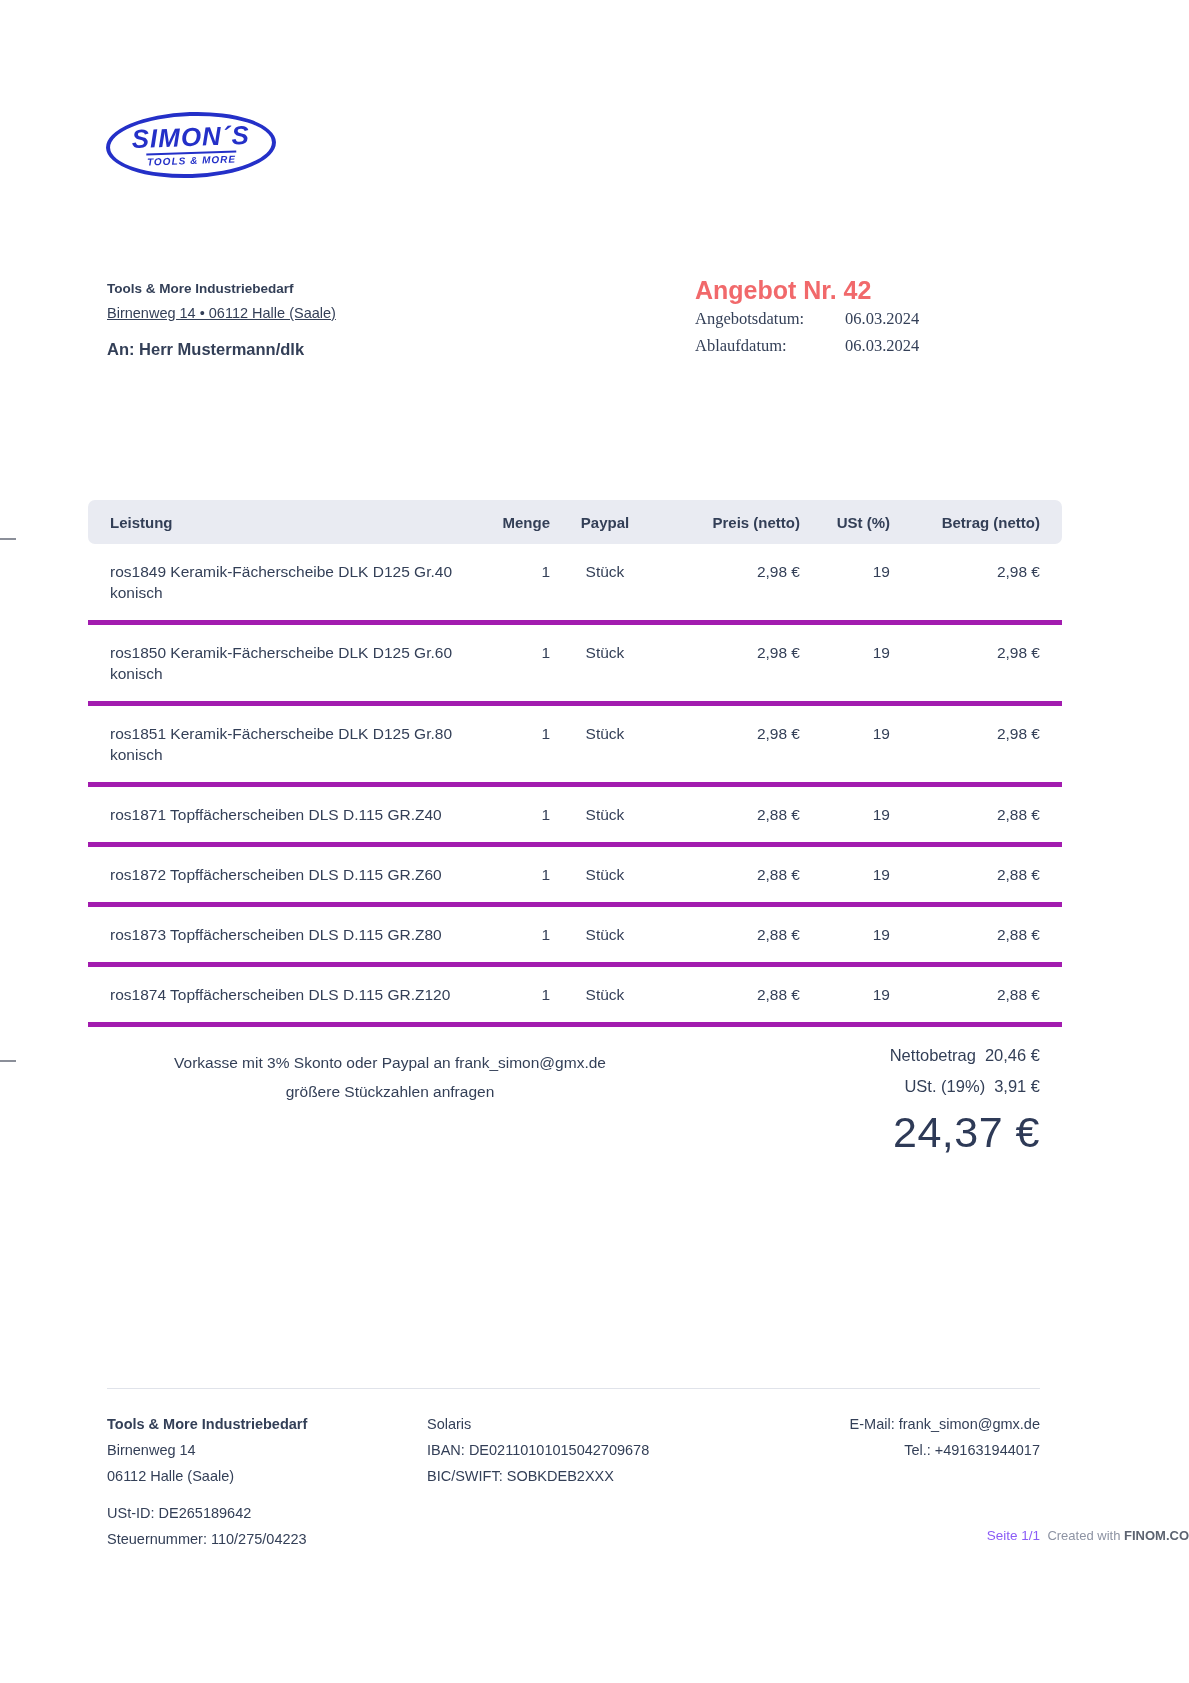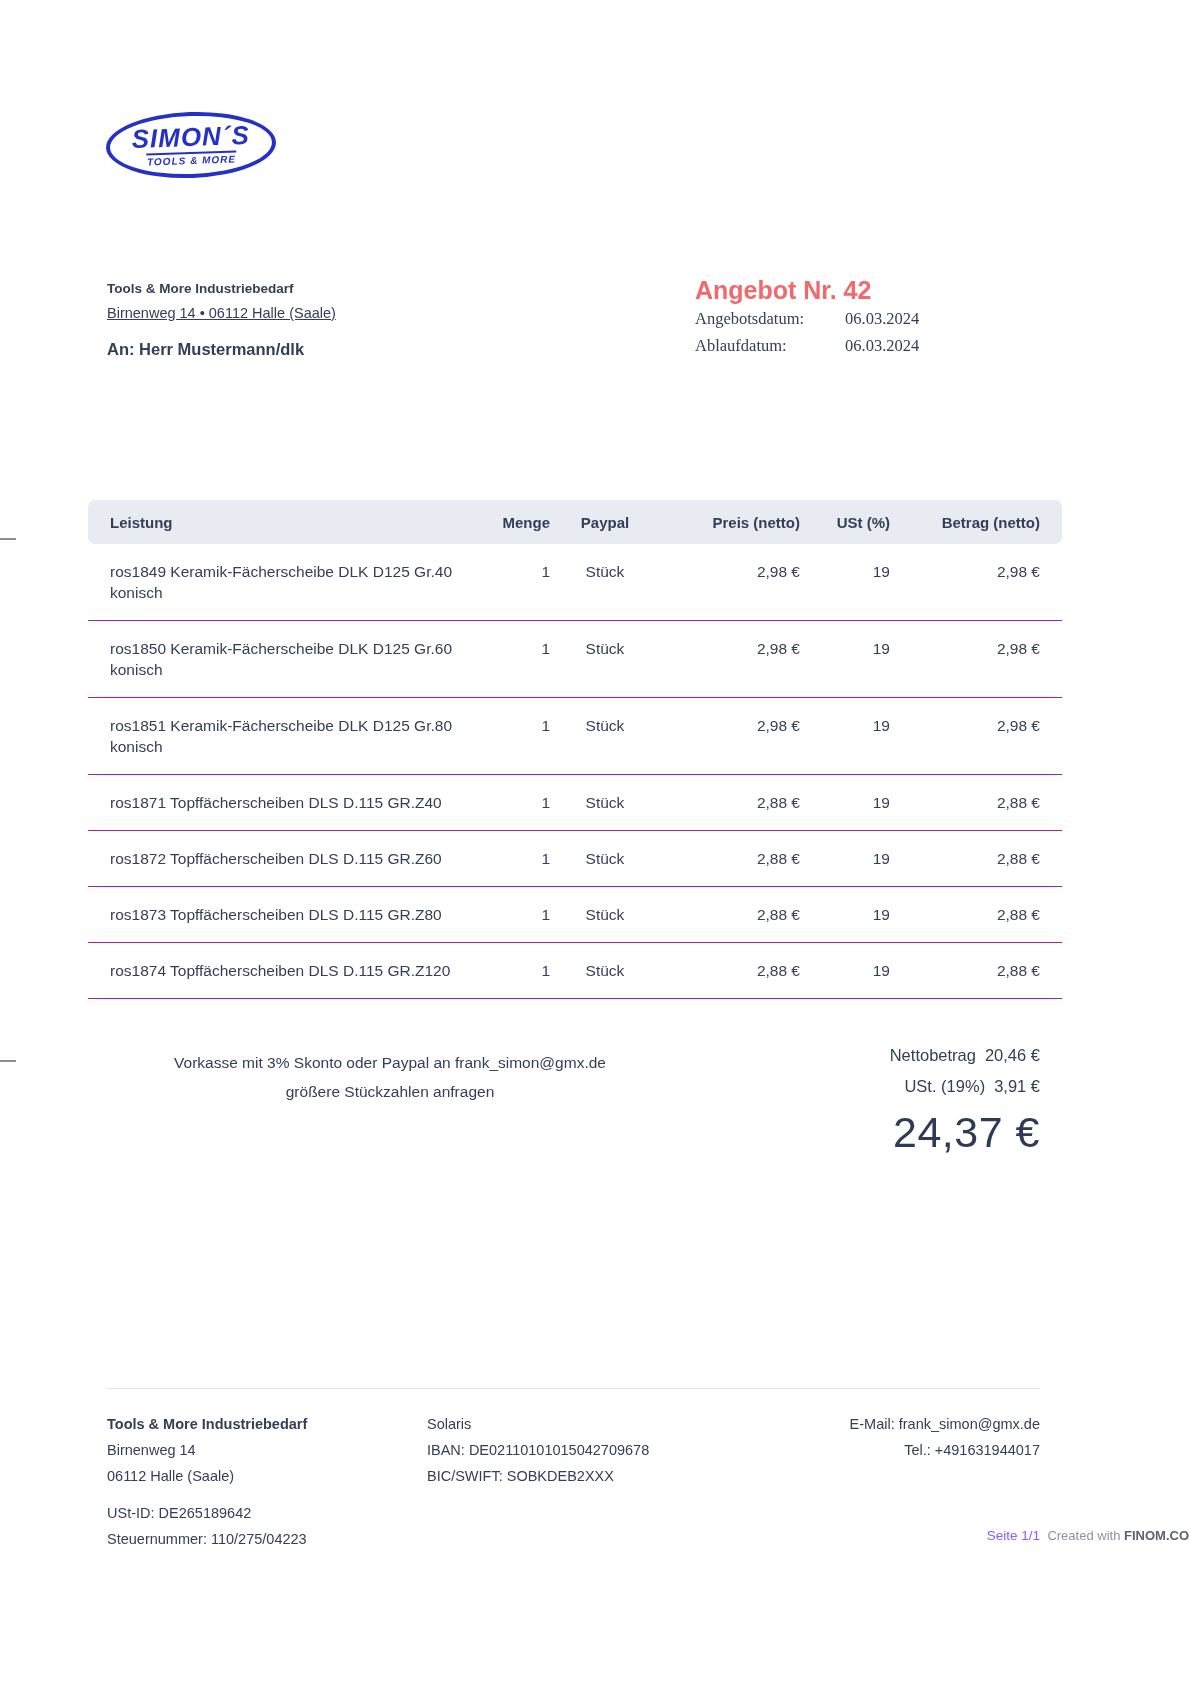--- a/index.html
+++ b/index.html
@@ -47,21 +47,21 @@
   .table { position: absolute; left: 88px; top: 500px; width: 974px; }
   .thead {
     display: flex; align-items: center;
     background: #e9ebf2; height: 44px;
     padding: 0 22px; font-size: 15px; font-weight: bold;
     border-radius: 7px;
   }
   .trow {
     display: flex; align-items: flex-start;
     padding: 17px 22px;
-    border-bottom: 1px solid #a21caf;
+    border-bottom: 5px solid #a21caf;
     font-size: 15.5px; line-height: 21px;
   }
   .col-leistung { flex: 1; padding-right: 12px; }
   .col-menge   { width: 60px;  text-align: right; }
   .col-einheit { width: 110px; text-align: center; }
   .col-preis   { width: 140px; text-align: right; }
   .col-ust     { width: 90px;  text-align: right; }
   .col-betrag  { width: 150px; text-align: right; }
 
   

